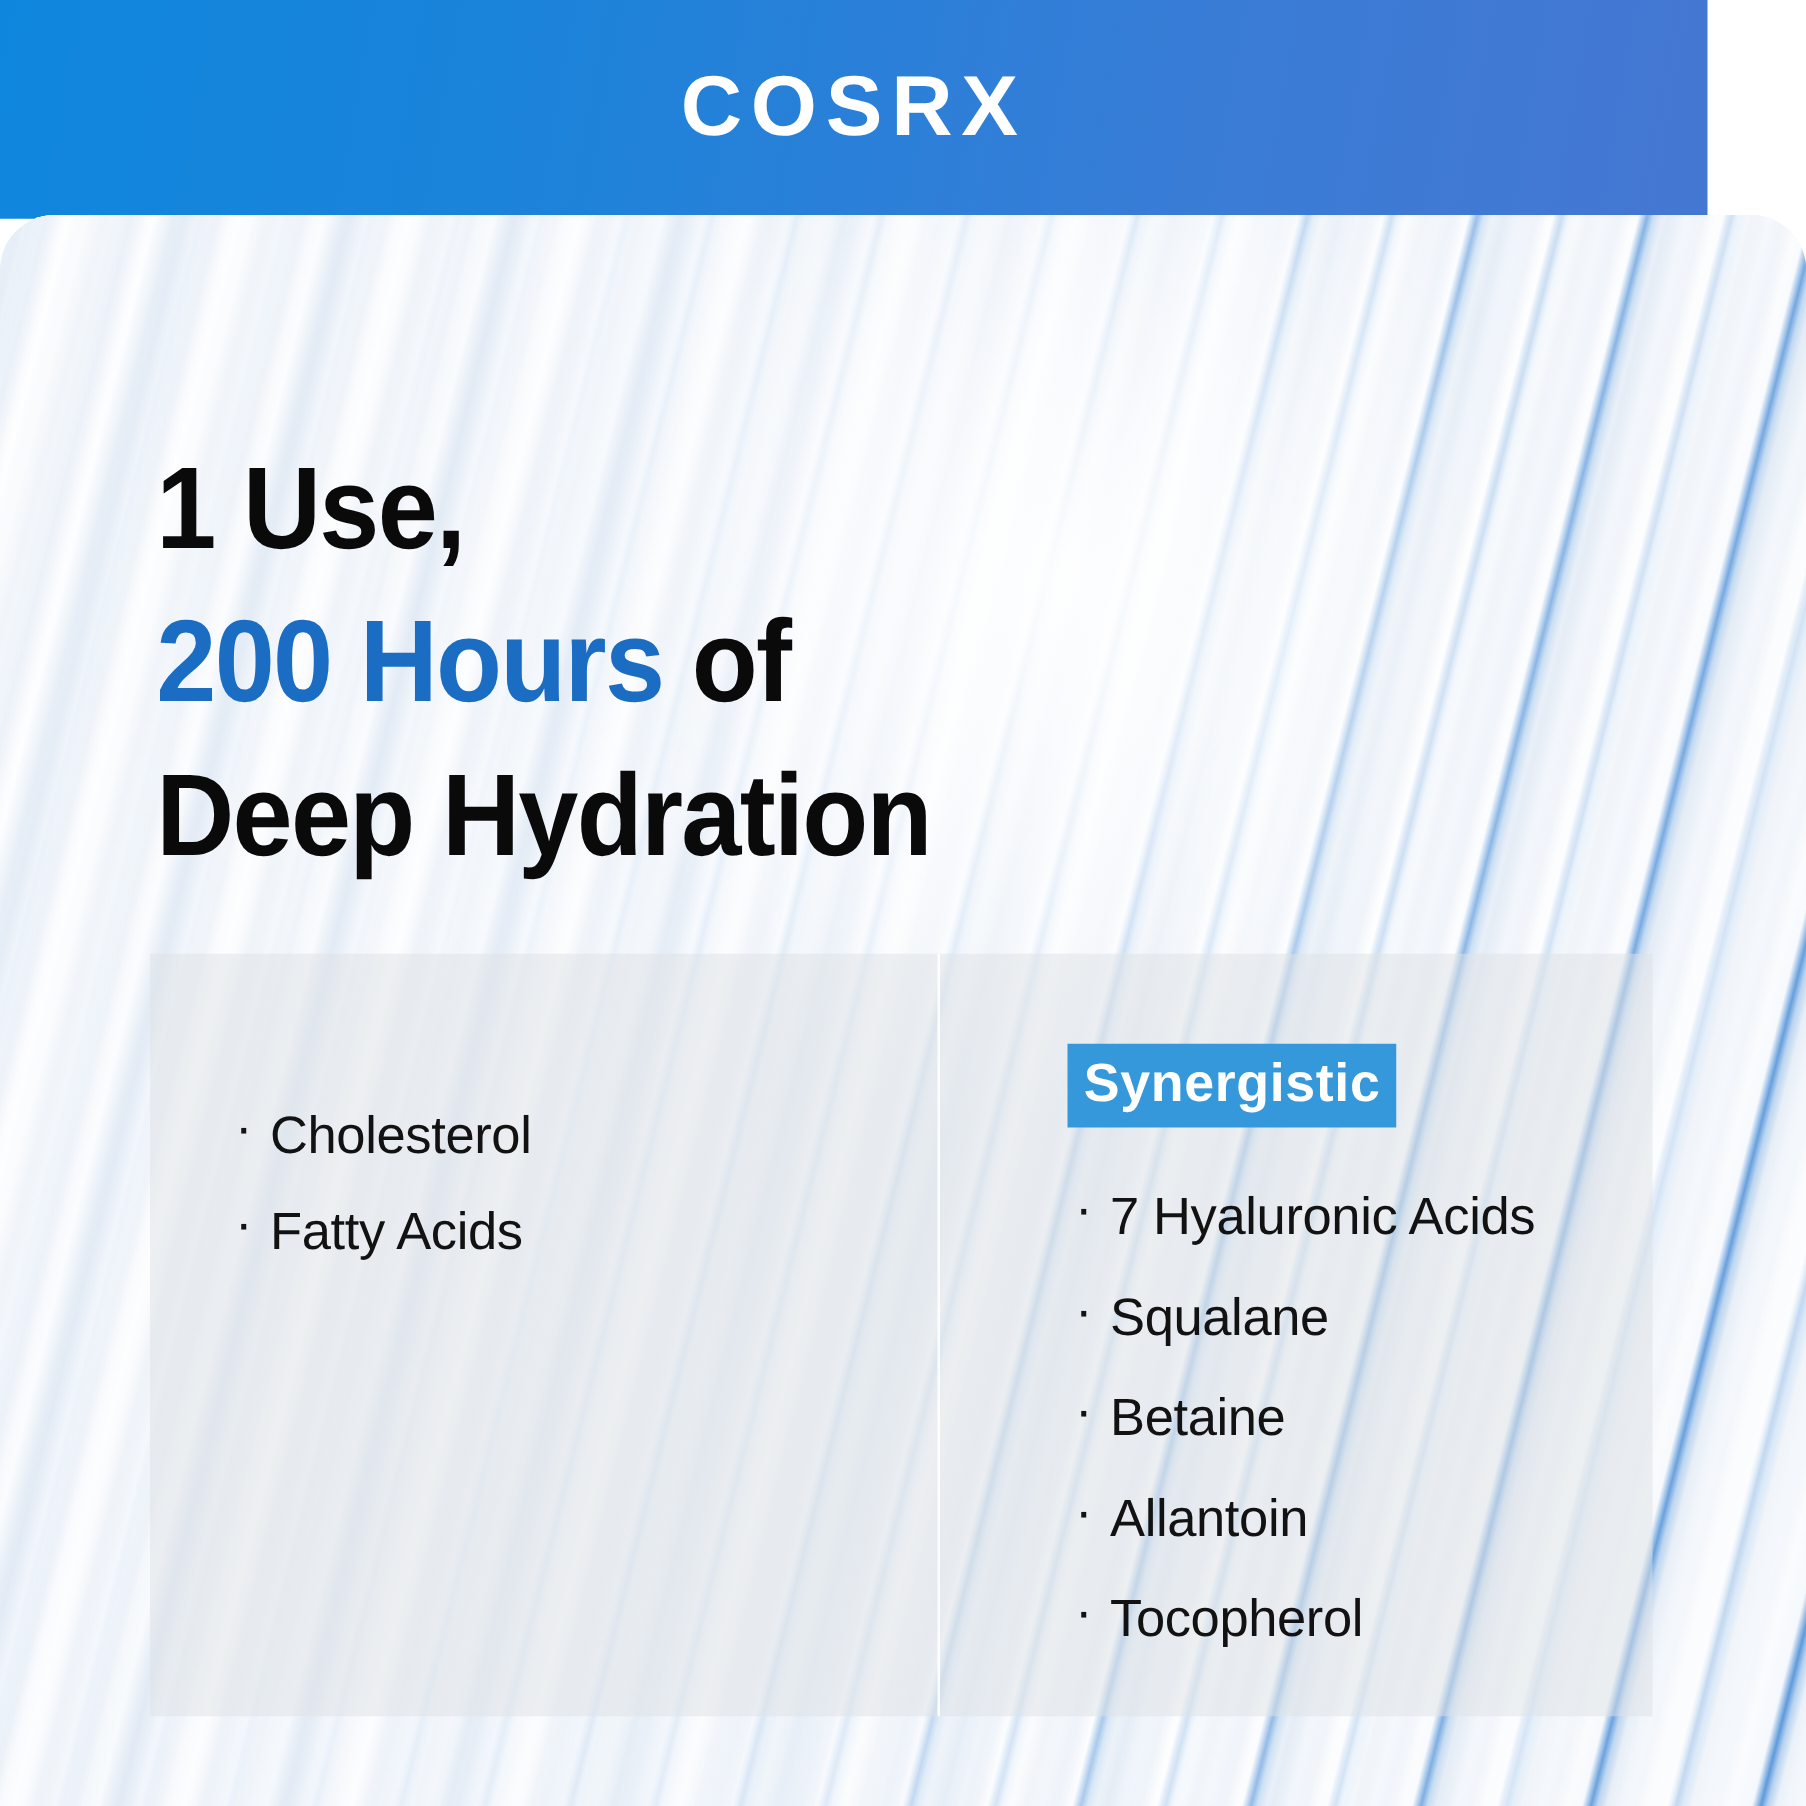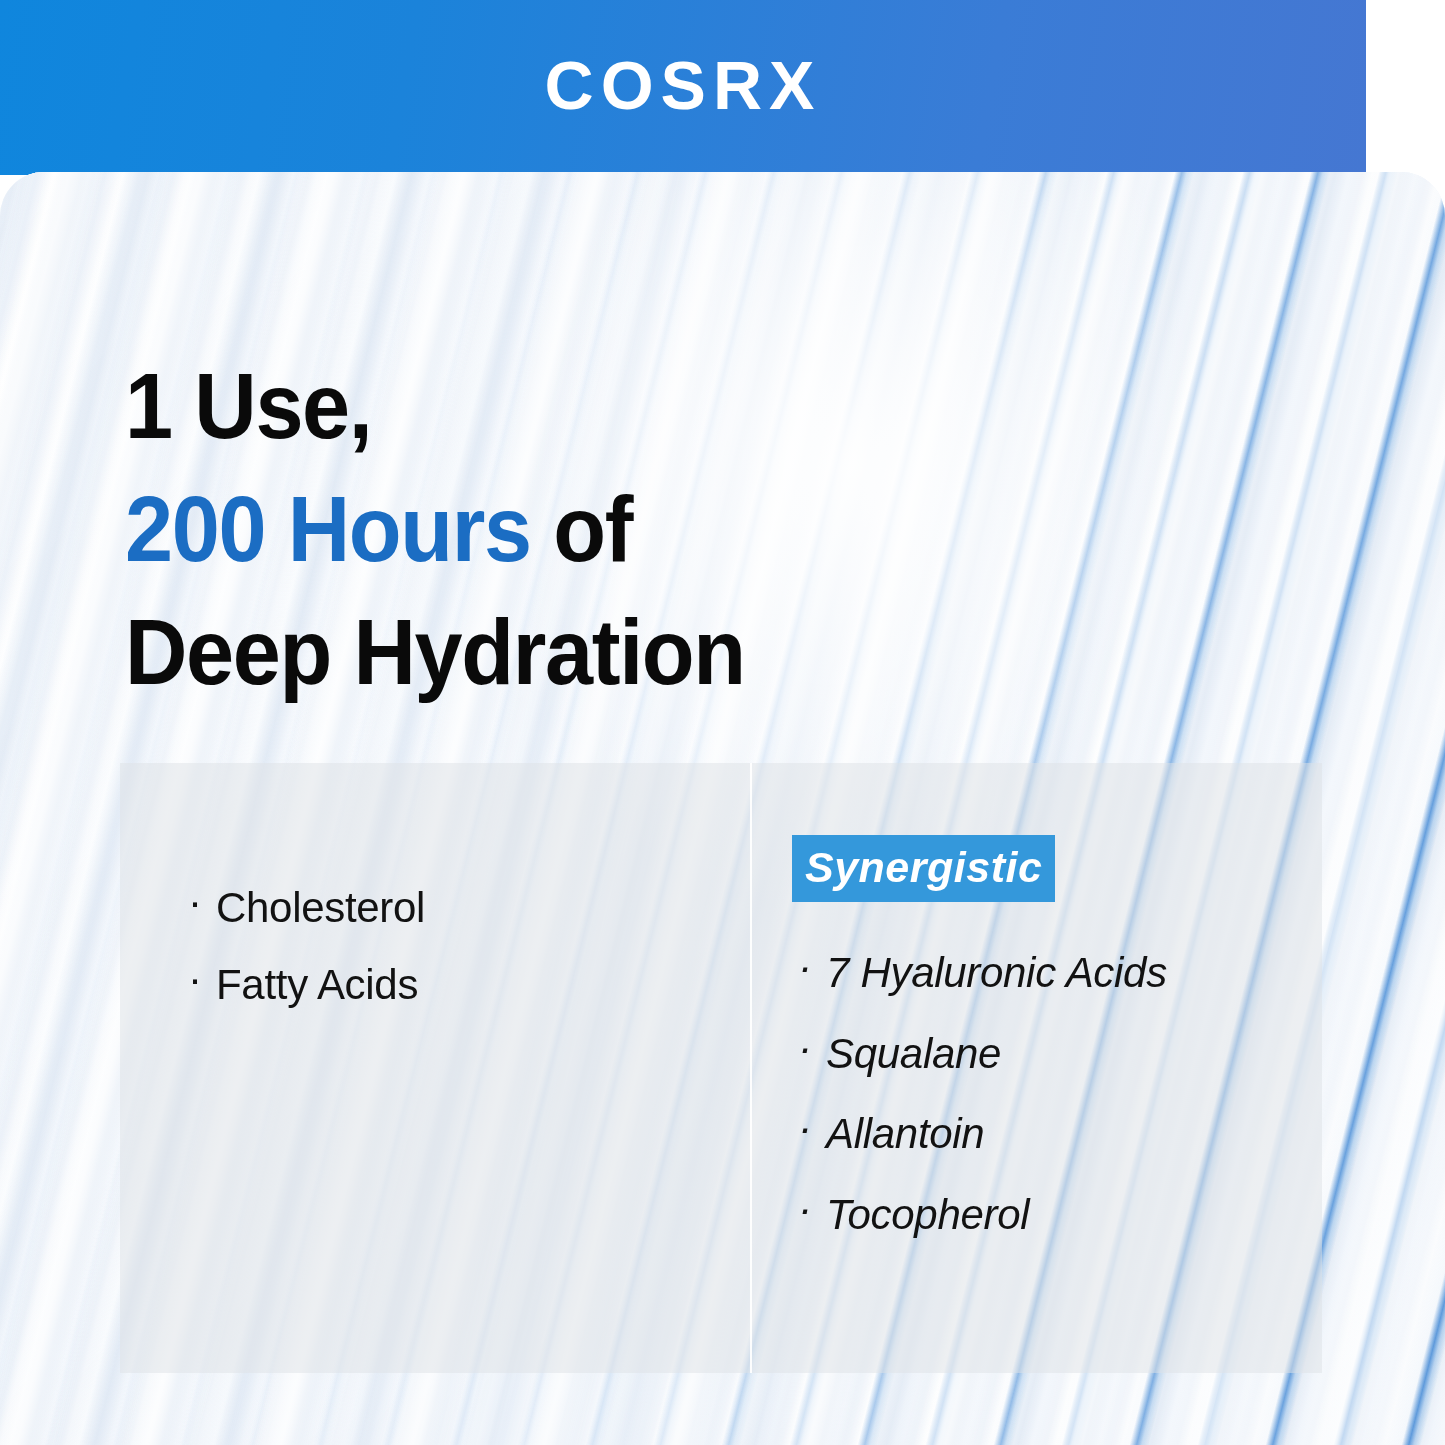--- a/index.html
+++ b/index.html
@@ -130,21 +130,21 @@
   }
   #panel-divider {
     position:absolute; left:630px; top:0; width:2px; height:610px;
     background:rgba(255,255,255,0.92);
   }
   .ing-col {
     position:relative;
     padding-top:72px;
   }
   #col-main  { width:630px; padding-left:62px; }
-  #col-syn   { width:572px; padding-left:42px;font-style:italic; }
+  #col-syn   { width:572px; padding-left:104px; }
 
   .ing-label {
     display:inline-block;
     background:#3498DB;
     color:#ffffff;
     font-weight:700;
     font-size:43px;
     line-height:1;
     letter-spacing:0.5px;
     padding:11px 13px 13px 13px;
@@ -204,18 +204,19 @@
       <li>Cholesterol</li>
       <li>Fatty Acids</li>
     </ul>
   </div>
 
   <div class="ing-col" id="col-syn">
     <div class="ing-label">Synergistic</div>
     <ul class="ing-list">
       <li>7 Hyaluronic Acids</li>
       <li>Squalane</li>
+      <li>Betaine</li>
       <li>Allantoin</li>
       <li>Tocopherol</li>
     </ul>
   </div>
 
 </div>
 
 </body></html>

